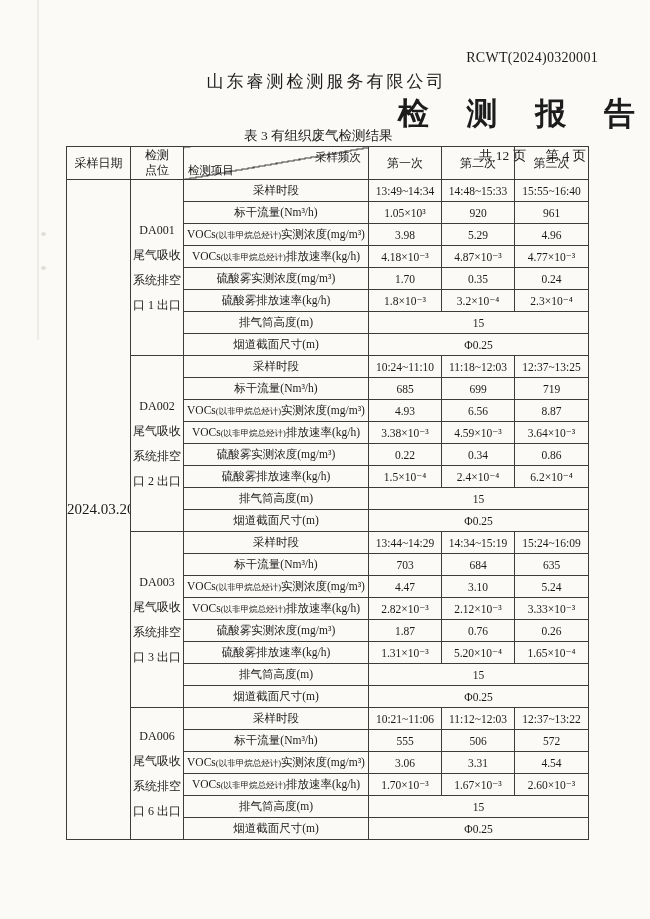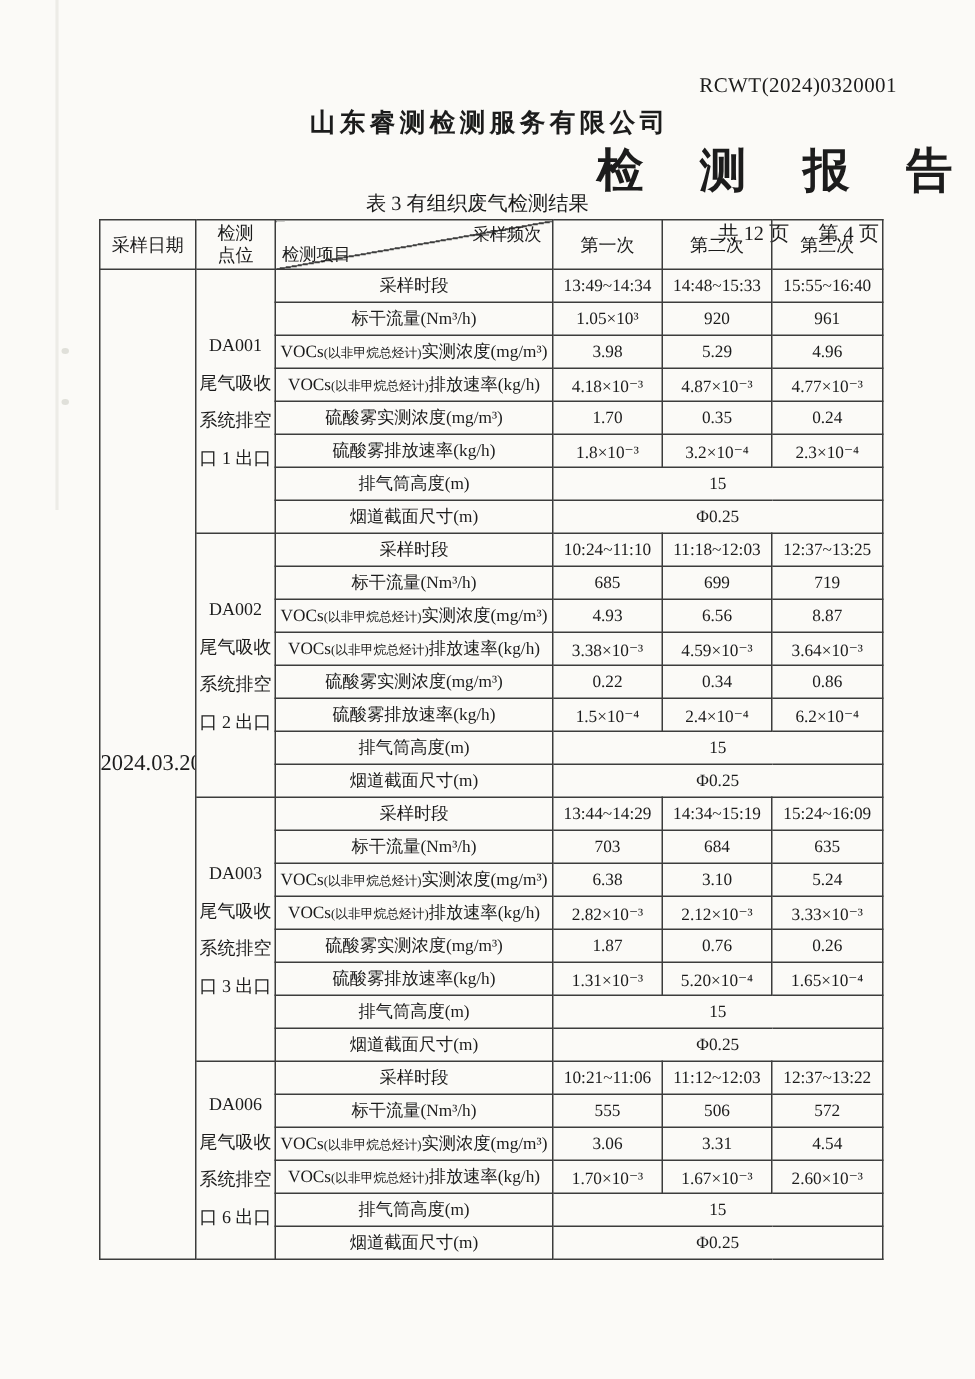--- a/index.html
+++ b/index.html
@@ -5,21 +5,21 @@
   html,body{margin:0;padding:0;background:#e9e9e6;}
   .page{
     position:relative;width:650px;height:919px;margin:0 auto;
     background:#fbfaf7;overflow:hidden;
     font-family:"Liberation Serif","DejaVu Serif",serif;
     color:#1c1c1c;
   }
   .scan-line{position:absolute;left:37px;top:0;width:2px;height:340px;background:rgba(185,185,178,.22);}
   .speck{position:absolute;width:5px;height:4px;border-radius:50%;background:#d9d9d2;opacity:.8;}
   .report-no{position:absolute;top:50px;right:52px;font-size:14px;letter-spacing:.3px;}
-  .company{position:absolute;top:70px;left:0;width:100%;text-align:center;font-size:17px;letter-spacing:3px;padding-left:3px;box-sizing:border-box;font-weight:bold;}
+  .company{position:absolute;top:70px;left:0;width:100%;text-align:center;font-size:17px;letter-spacing:3px;padding-left:3px;box-sizing:border-box;}
   .title{position:absolute;top:93px;left:0;width:100%;text-align:right;font-size:31px;font-weight:bold;letter-spacing:15px;padding-left:15px;box-sizing:border-box;}
   .caption-row{position:absolute;top:127px;left:66px;width:522px;height:18px;font-size:13.5px;}
   .caption{position:absolute;left:178px;top:0;white-space:nowrap;}
   .page-ind{position:absolute;right:2px;top:0;white-space:nowrap;margin-top:20px;}
   .page-ind span{margin-left:16px;}
   .tbl-wrap{position:absolute;top:146px;left:66px;}
   table{border-collapse:collapse;table-layout:fixed;width:522px;}
   td,th{border:1px solid #3c3c3c;padding:0;text-align:center;vertical-align:middle;
         font-weight:normal;font-size:11.5px;color:#1b1b1b;overflow:hidden;}
   thead tr{height:33px;}
@@ -199,21 +199,21 @@
             <td class="value-cell">15:24~16:09</td>
           </tr>
           <tr>
             <td class="label-cell">标干流量(Nm³/h)</td>
             <td class="value-cell">703</td>
             <td class="value-cell">684</td>
             <td class="value-cell">635</td>
           </tr>
           <tr>
             <td class="label-cell"><span class="lbl-n">VOCs</span><span class="lbl-s">(以非甲烷总烃计)</span><span class="lbl-n">实测浓度(mg/m³)</span></td>
-            <td class="value-cell">6.38</td>
+            <td class="value-cell">4.47</td>
             <td class="value-cell">3.10</td>
             <td class="value-cell">5.24</td>
           </tr>
           <tr>
             <td class="label-cell"><span class="lbl-n">VOCs</span><span class="lbl-s">(以非甲烷总烃计)</span><span class="lbl-n">排放速率(kg/h)</span></td>
             <td class="value-cell">2.82×10⁻³</td>
             <td class="value-cell">2.12×10⁻³</td>
             <td class="value-cell">3.33×10⁻³</td>
           </tr>
           <tr>

